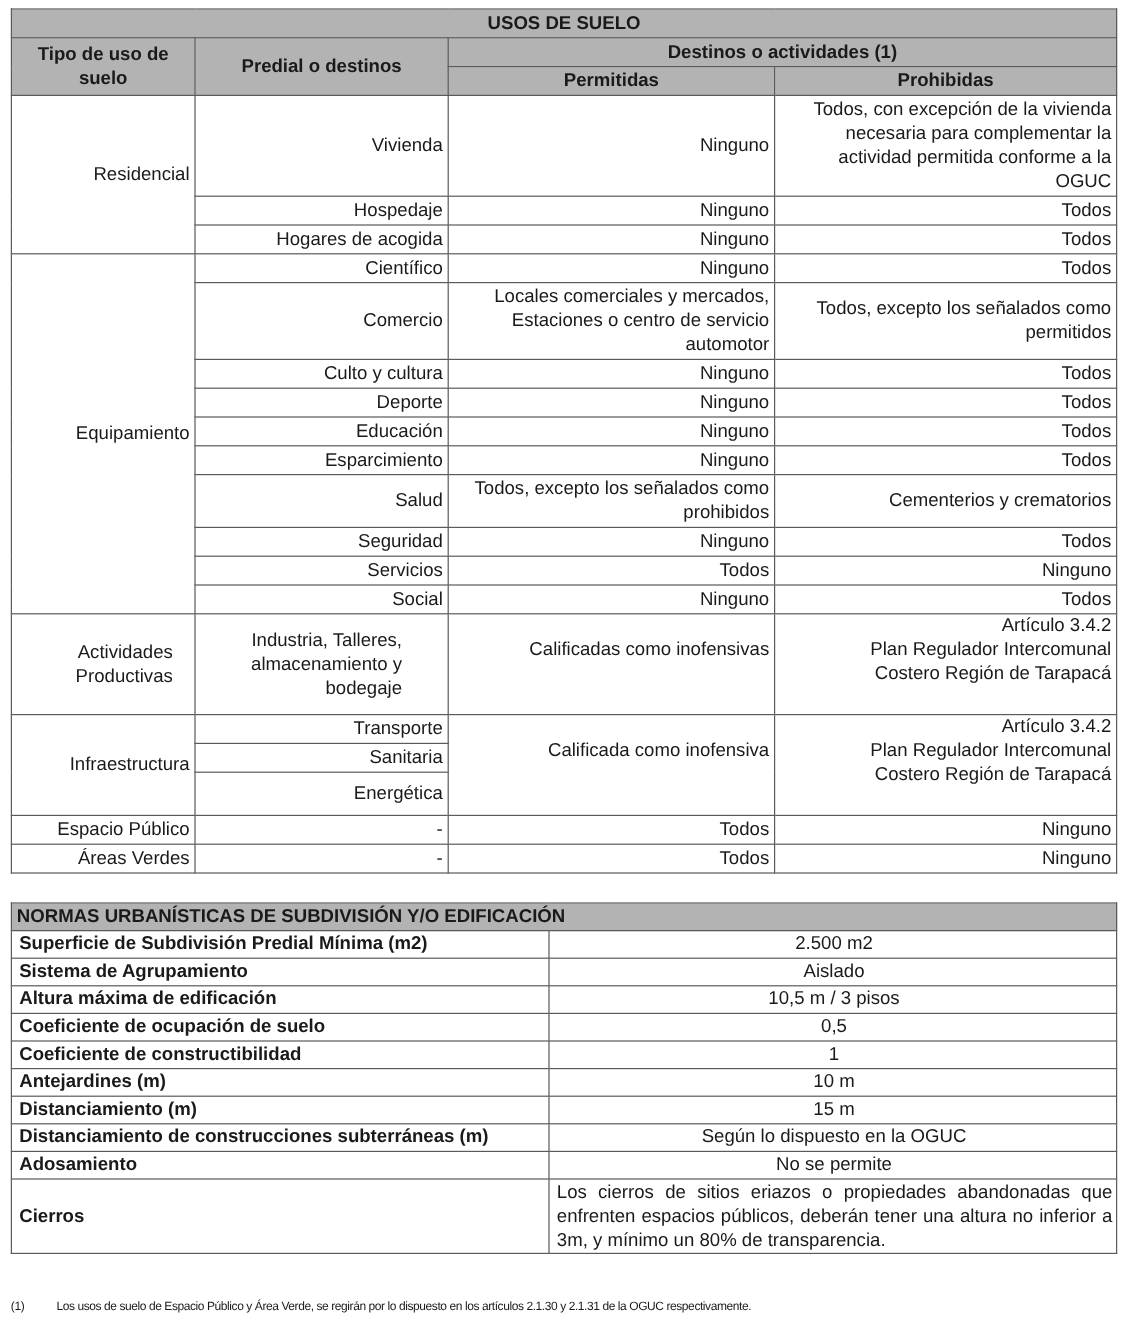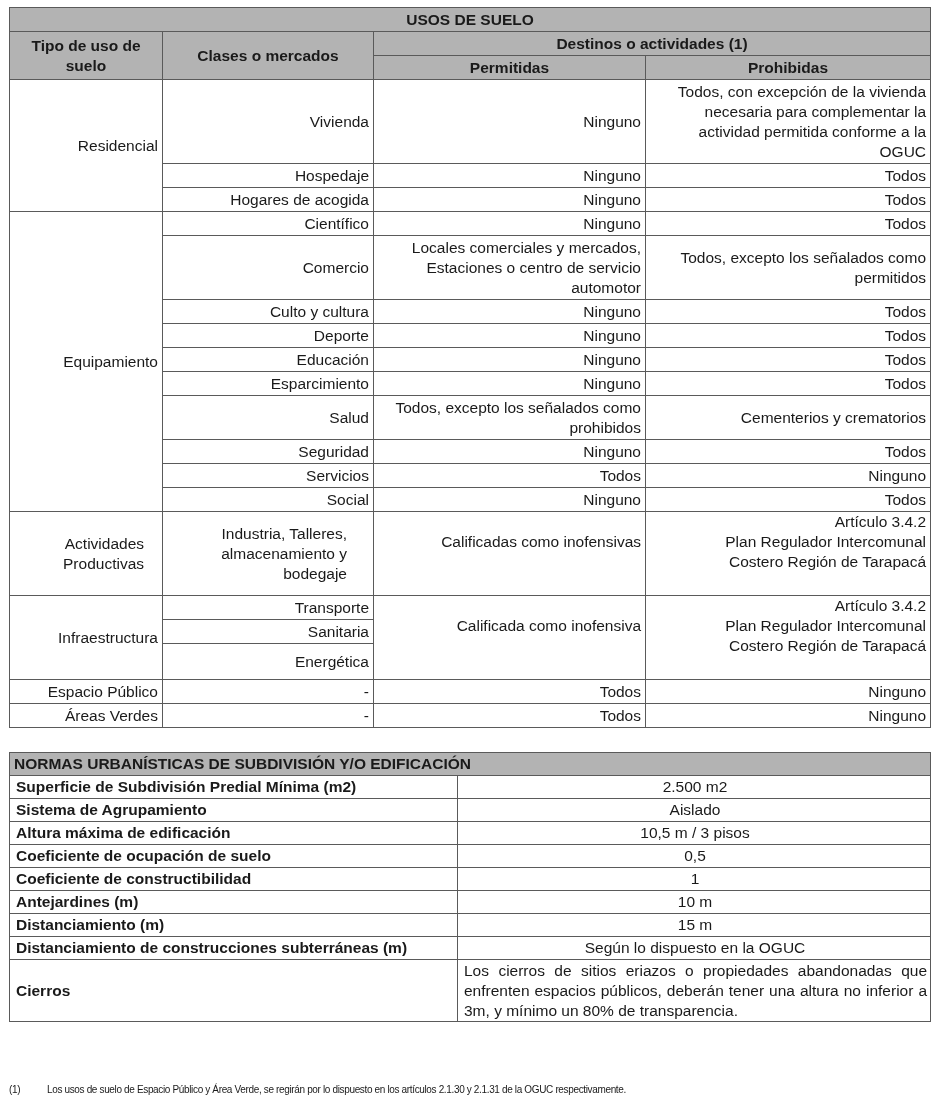--- a/index.html
+++ b/index.html
@@ -29,21 +29,21 @@
       <col style="width:211px">
       <col style="width:272px">
       <col style="width:285px">
   </colgroup>
   <tbody>
       <tr style="height:24px">
     <th colspan="4">USOS DE SUELO</th>
   </tr>
   <tr style="height:24px">
     <th rowspan="2">Tipo de uso de suelo</th>
-    <th rowspan="2">Clases o mercados</th>
+    <th rowspan="2">Predial o destinos</th>
     <th colspan="2">Destinos o actividades (1)</th>
   </tr>
   <tr style="height:24px">
     <th>Permitidas</th>
     <th>Prohibidas</th>
   </tr>
 
   <tr style="height:84px">
     <td rowspan="3">Residencial</td>
     <td>Vivienda</td>
@@ -108,21 +108,21 @@
     <td>Ninguno</td>
   </tr>
   <tr style="height:24px">
     <td>Social</td>
     <td>Ninguno</td>
     <td>Todos</td>
   </tr>
 
   <tr style="height:84px">
     <td style="padding:0 18px">Actividades Productivas</td>
-    <td style="padding:0 26px">Industria, Talleres, almacenamiento y bodegaje</td>
+    <td style="padding:0 38px">Industria, Talleres, almacenamiento y bodegaje</td>
     <td style="vertical-align:top;padding-top:20px">Calificadas como inofensivas</td>
     <td class="pre" style="vertical-align:top;padding-top:0">Artículo 3.4.2
 Plan Regulador Intercomunal
 Costero Región de Tarapacá</td>
   </tr>
 
   <tr style="height:24px">
     <td rowspan="3">Infraestructura</td>
     <td>Transporte</td>
     <td rowspan="3" style="vertical-align:top;padding-top:20px">Calificada como inofensiva</td>
@@ -186,20 +186,24 @@
     <td class="val">10 m</td>
   </tr>
   <tr>
     <td class="lbl">Distanciamiento (m)</td>
     <td class="val">15 m</td>
   </tr>
   <tr>
     <td class="lbl">Distanciamiento de construcciones subterráneas (m)</td>
     <td class="val">Según lo dispuesto en la OGUC</td>
   </tr>
+  <tr>
+    <td class="lbl">Adosamiento</td>
+    <td class="val">No se permite</td>
+  </tr>
   <tr style="height:62px">
     <td class="lbl">Cierros</td>
     <td class="val just">Los cierros de sitios eriazos o propiedades abandonadas que enfrenten espacios públicos, deberán tener una altura no inferior a 3m, y mínimo un 80% de transparencia.</td>
   </tr>
 </tbody>
   </table>
 
 <div class="foot">
   <span class="num">(1)</span><span>Los usos de suelo de Espacio Público y Área Verde, se regirán por lo dispuesto en los artículos 2.1.30 y 2.1.31 de la OGUC respectivamente.</span>
 </div>

